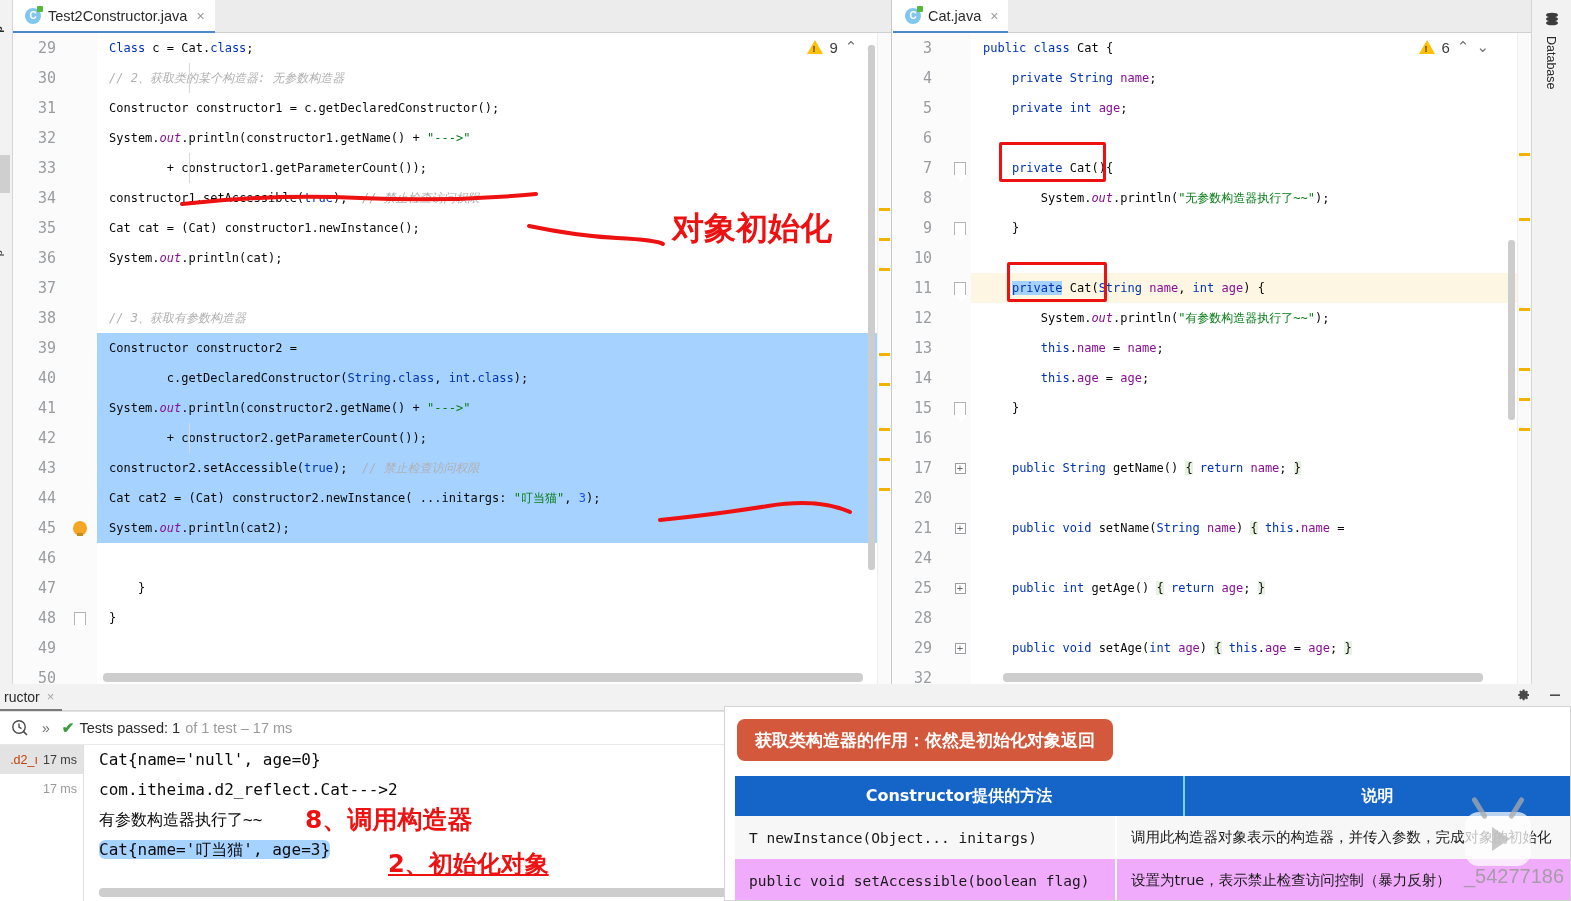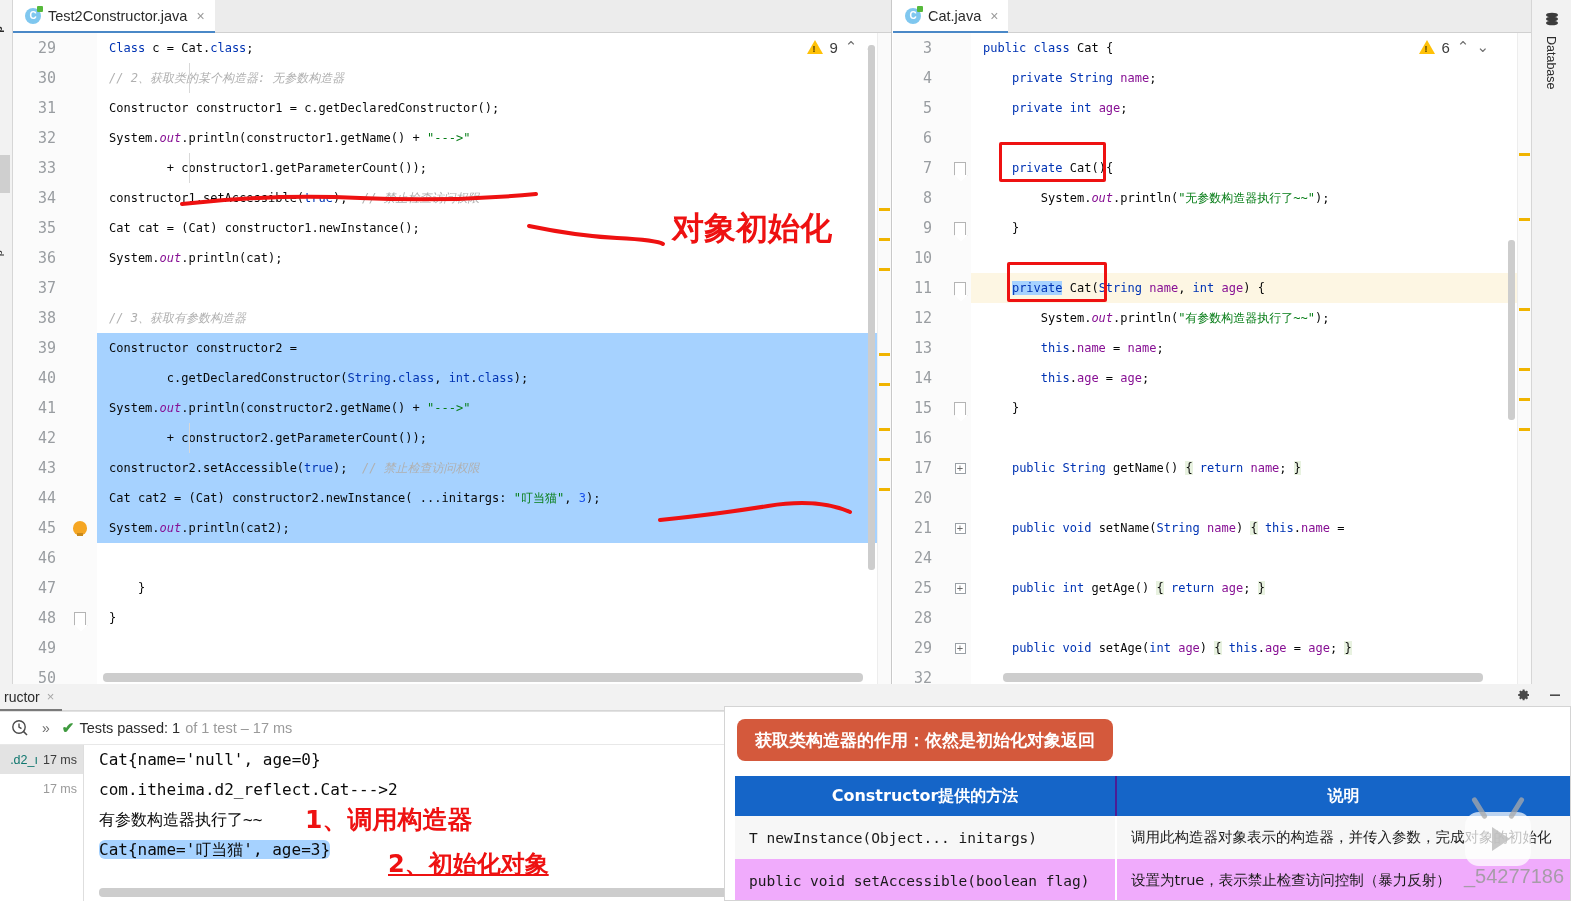--- a/index.html
+++ b/index.html
@@ -174,21 +174,21 @@
   .dim{ color:#9a9a9a; }
   .chevrons{ color:#6e6e6e; font-size:14px; }
 
   .testtree{
     position:absolute; left:0; top:33px; bottom:0; width:84px; background:#ffffff;
     border-right:1px solid #dedede; font-size:12.5px;
   }
   .tt-row{ height:29px; display:flex; align-items:center; justify-content:flex-end;
            padding-right:6px; gap:5px; color:#3c3c3c;}
   .tt-row.sel{ background:#e3e3e3; }
-  .tt-name{ color:#0f766e; }
+  .tt-name{ color:#c2410c; }
 
   .console{
     position:absolute; left:85px; top:33px; right:0; bottom:0; background:#ffffff;
     font-family:"DejaVu Sans Mono", monospace; font-size:16px; color:#0a0a0a;
     padding-left:14px;
   }
   .cs-line{ height:30px; line-height:30px; white-space:pre; }
   .cs-sel{ background:#a6d2ff; display:inline;border-radius:6px; }
 
   
@@ -204,22 +204,22 @@
   }
   .slide-badge{
     position:absolute; left:12px; top:12px; height:42px; background:#d4593c;
     border-radius:8px; display:flex; align-items:center; padding:18px 18px;
     color:#fff; font-size:17px; font-weight:bold; font-family:"DejaVu Sans", sans-serif;
     white-space:nowrap;
   }
   .slide-table{ position:absolute; left:10px; top:69px; right:0; }
   .st-head{ display:flex; height:40px; background:#1565c8; color:#fff; font-weight:bold;
             font-size:16px; font-family:"DejaVu Sans", sans-serif;}
-  .st-head .c1{ width:382px; display:flex; align-items:center; justify-content:center;
-                border-right:2px solid #4c1d95;}
+  .st-head .c1{ width:450px; display:flex; align-items:center; justify-content:center;
+                border-right:2px solid #7dd3fc;}
   .st-head .c2{ flex:1; display:flex; align-items:center; justify-content:center;}
   .st-row{ display:flex; height:43px; font-size:14.5px; }
   .st-row.r1{ background:#f7f7f7; }
   .st-row.r2{ background:#f0abfc; }
   .st-row .c1{ width:382px; display:flex; align-items:center; padding-left:14px;
                font-family:"DejaVu Sans Mono", monospace; color:#1a1a1a;
                border-right:2px solid #ffffff;}
   .st-row .c2{ flex:1; display:flex; align-items:center; padding-left:14px;
                font-family:"DejaVu Sans", sans-serif; color:#1a1a1a; white-space:nowrap;}
 
@@ -477,21 +477,21 @@
   </svg>
   <div class="ann ann-cn" style="left:672px; top:207px; font-size:32px;">对象初始化</div>
 
   <svg class="ann-svg" style="left:658px; top:498px; width:195px; height:26px;">
     <path d="M2 22 Q60 16 110 8 T192 14" stroke="#ee1111" stroke-width="4" fill="none" stroke-linecap="round"></path>
   </svg>
 
   <div class="redbox" style="left:999px; top:142px; width:107px; height:40px;"></div>
   <div class="redbox" style="left:1007px; top:262px; width:100px; height:40px;"></div>
 
-  <div class="ann ann-cn" style="left:305px; top:803px; font-size:25px;">1、调用构造器</div>
+  <div class="ann ann-cn" style="left:305px; top:803px; font-size:25px;">8、调用构造器</div>
   <div class="ann ann-cn" style="left:388px; top:848px; font-size:24px;text-decoration:underline;">2、初始化对象</div>
 
   <div class="slide">
     <div class="slide-badge">获取类构造器的作用：依然是初始化对象返回</div>
     <div class="slide-table">
       <div class="st-head">
         <div class="c1">Constructor提供的方法</div>
         <div class="c2">说明</div>
       </div>
       <div class="st-row r1">

